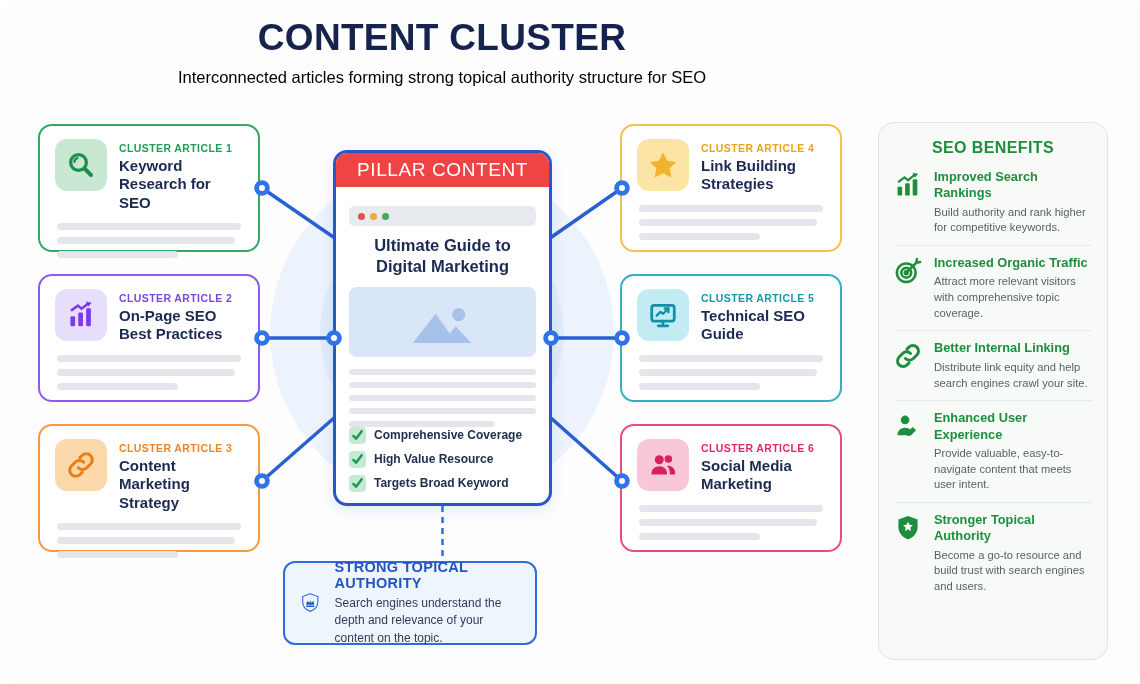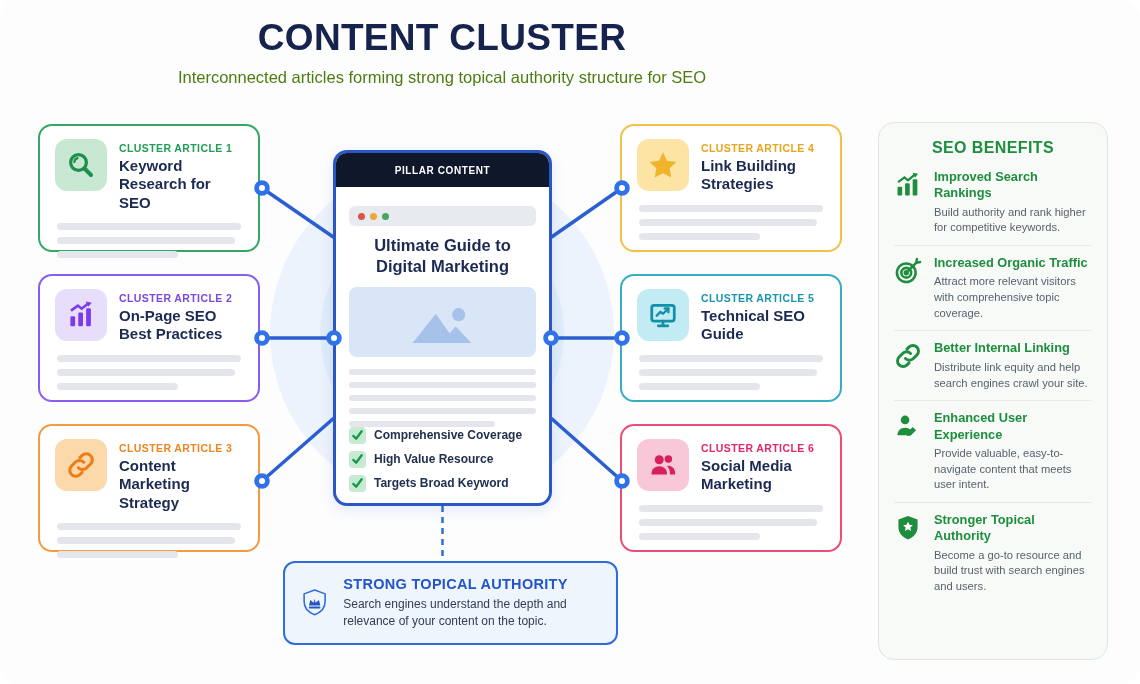--- a/index.html
+++ b/index.html
@@ -8,21 +8,21 @@
 
   
   .bg-circle-outer { position:absolute; left:270px; top:161px; width:344px; height:344px;
     border-radius:50%; background:#edf3fc; z-index:0; }
   .bg-circle-inner { position:absolute; left:320px; top:211px; width:244px; height:244px;
     border-radius:50%; background:#e0ecfa; z-index:0; }
 
   
   .head { position:absolute; top:18px; left:0; width:884px; text-align:center; z-index:2; }
   .head h1 { font-size:37px; font-weight:800; color:#15234d; letter-spacing:.3px; line-height:1.1; }
-  .head .sub { margin-top:9px; font-size:16.5px; color:#4d7c0f; }
+  .head .sub { margin-top:9px; font-size:16.5px; color:#000000; }
 
   
   .net { position:absolute; left:0; top:0; z-index:1; }
   .dots { position:absolute; left:0; top:0; z-index:4; pointer-events:none; }
 
   
   .card { position:absolute; width:222px; height:128px; background:#fff; border-radius:14px;
     padding:13px 15px; z-index:2; border:2px solid #ccc; }
   .card-top { display:flex; gap:12px; }
   .icon-box { width:52px; height:52px; border-radius:12px; flex-shrink:0;
@@ -40,41 +40,41 @@
   .c2 { border-color:#8a5cf0; } .c2 .icon-box { background:#e6defb; } .c2 .card-label { color:#7b47e0; }
   .c3 { border-color:#f49a40; } .c3 .icon-box { background:#fbd9ab; } .c3 .card-label { color:#ef8420; }
   .c4 { border-color:#f3c04b; } .c4 .icon-box { background:#fbe4a4; } .c4 .card-label { color:#e8a41c; }
   .c5 { border-color:#35aec4; } .c5 .icon-box { background:#c2ebf3; } .c5 .card-label { color:#1795ad; }
   .c6 { border-color:#ea4d78; } .c6 .icon-box { background:#f9c8d8; } .c6 .card-label { color:#e3256a; }
 
   
   .pillar { position:absolute; left:333px; top:150px; width:219px; height:356px; background:#fff;
     border:3px solid #2b57c6; border-radius:14px; z-index:3; overflow:hidden;
     box-shadow:0 4px 14px rgba(43,87,198,.12); }
-  .pillar-header { height:34px; background:#0f172a; display:flex; align-items:center; justify-content:center;
-    color:#fff; font-size:10px; font-weight:700; letter-spacing:.6px; }
+  .pillar-header { height:34px; background:#ef4444; display:flex; align-items:center; justify-content:center;
+    color:#fff; font-size:19px; font-weight:400; letter-spacing:.6px; }
   .pillar-body { padding:19px 13px 0; }
   .browser-bar { height:20px; background:#e7eaee; border-radius:6px; display:flex; align-items:center;
     gap:5px; padding-left:9px; }
   .bdot { width:7px; height:7px; border-radius:50%; }
   .bdot.red { background:#e2504c; } .bdot.yellow { background:#f0a73c; } .bdot.green { background:#45a85c; }
   .pillar-title { margin-top:9px; text-align:center; font-size:16.5px; font-weight:800; color:#1c2a53; line-height:1.3; }
   .pillar-img { margin-top:9px; height:70px; background:#d9e6f7; border-radius:8px;
     display:flex; align-items:center; justify-content:center; overflow:hidden; }
   .pillar-lines { margin-top:12px; display:flex; flex-direction:column; gap:7px; }
   .pillar-lines .ph { height:6px; }
   .pillar-lines .ph.w5 { width:78%; }
   .pillar-checks { display:flex; flex-direction:column; gap:7px; }
   .check-row { display:flex; align-items:center; gap:8px; }
   .check-box { width:17px; height:17px; border-radius:4px; background:#c6ead2; flex-shrink:0;
     display:flex; align-items:center; justify-content:center; }
   .check-text { font-size:12px; font-weight:700; color:#22304f; }
 
   
-  .authority { position:absolute; left:283px; top:561px; width:335px; height:84px; background:#eef5fd;
+  .authority { position:absolute; left:283px; top:561px; width:254px; height:84px; background:#eef5fd;
     border:2px solid #2f6ce0; border-radius:12px; display:flex; align-items:center; gap:13px;
     padding:0 14px; z-index:2; }
   .auth-title { font-size:14.5px; font-weight:800; color:#2455c4; letter-spacing:.3px; margin-bottom:4px; }
   .auth-desc { font-size:12px; color:#333c58; line-height:1.45; }
 
   
   .benefits { position:absolute; left:878px; top:122px; width:230px; height:538px; background:#f7faf7;
     border:1.5px solid #dce8dd; border-radius:16px; padding:16px 15px; z-index:2; overflow:hidden; }
   .benefits-title { text-align:center; color:#1e8e3e; font-weight:800; font-size:16px;
     letter-spacing:.4px; margin-bottom:12px; }

